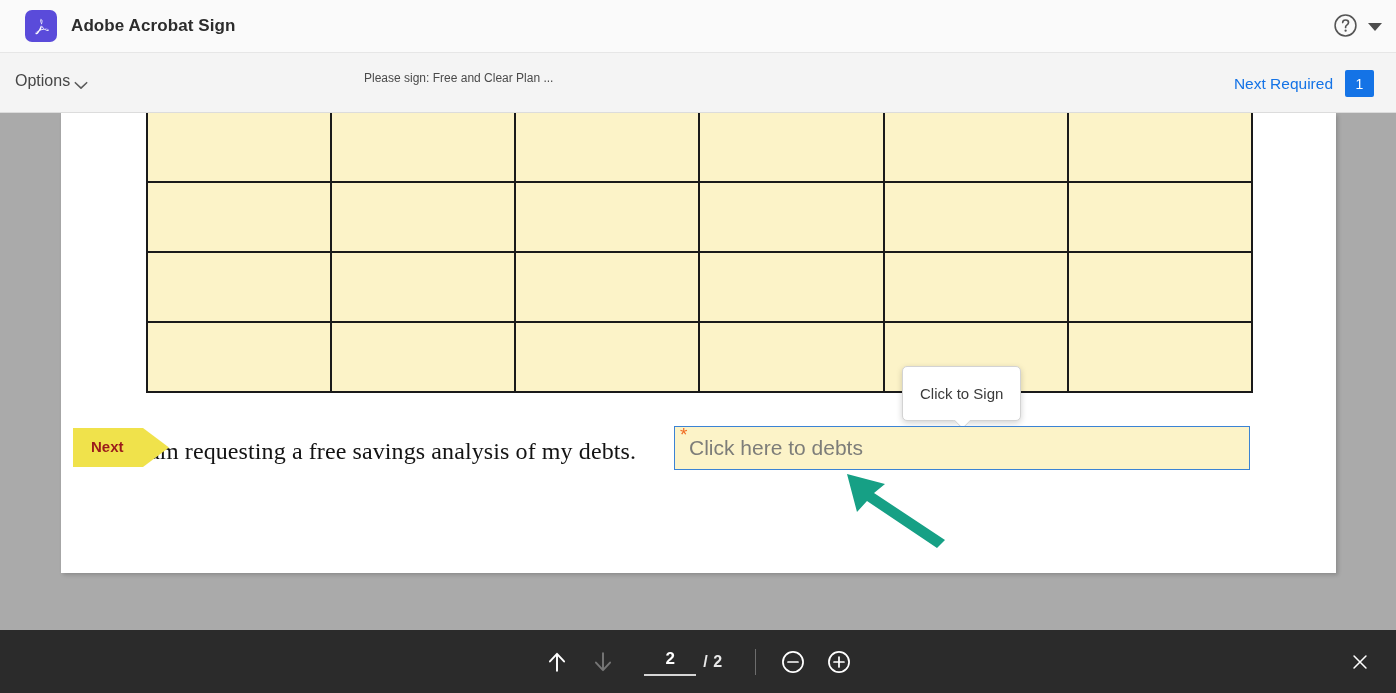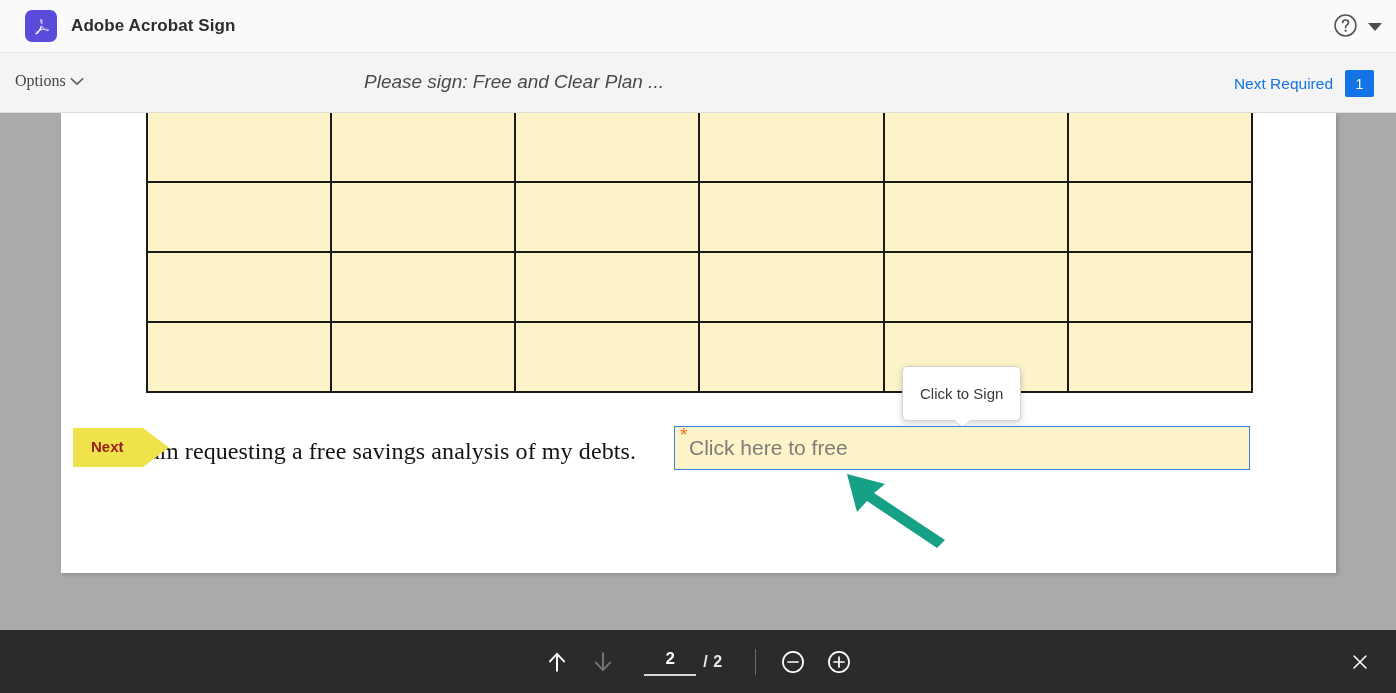--- a/index.html
+++ b/index.html
@@ -74,40 +74,38 @@
     left: 0; top: 53px;
     width: 1396px; height: 60px;
     background: #f4f4f4;
     border-bottom: 1px solid #dcdcdc;
     box-sizing: border-box;
   }
   .options-btn {
     position: absolute;
     left: 15px; top: 19px;
     display: flex;
-    align-items: center;
+    align-items: flex-end;
     gap: 4px;
     cursor: pointer;
-    font-family: Liberation Serif, serif;
   }
   .options-label {
     font-size: 16px;
     color: #464646;
   }
   .options-chevron {
     width: 14px; height: 9px;
     display: block;
   }
   .doc-title {
     position: absolute;
     left: 364px; top: 18px;
-    font-size: 19px;
+    font-size: 12px;
     color: #4a4a4a;
     white-space: nowrap;
-    font-style: italic;
   }
   .next-required {
     position: absolute;
     right: 22px; top: 17px;
     display: flex;
     align-items: center;
     gap: 12px;
     cursor: pointer;
   }
   .next-required-label {
@@ -414,21 +412,21 @@
 
       <div class="doc-sentence">I am requesting a free savings analysis of my debts.</div>
 
       <div class="tooltip">
         <span>Click to Sign</span>
         <span class="tooltip-arrow"></span>
       </div>
 
       <div class="sig-field">
         <span class="sig-asterisk">*</span>
-        <span class="sig-placeholder">Click here to free</span>
+        <span class="sig-placeholder">Click here to debts</span>
       </div>
 
       <svg class="pointer-arrow" viewBox="0 0 110 80" aria-hidden="true">
         <path d="M6 6 L44 16 L33 25 L104 72 L96 80 L26 33 L16 44 Z" fill="#16a085"></path>
       </svg>
 
       <div class="next-flag">
         <div class="next-flag-body">
           <svg width="97" height="43" viewBox="0 0 97 43" style="position:absolute;left:0;top:0;" aria-hidden="true">
             <path d="M0 2 h70 l26 19.5 L70 41 H0 Z" fill="#f0e24b"></path>

